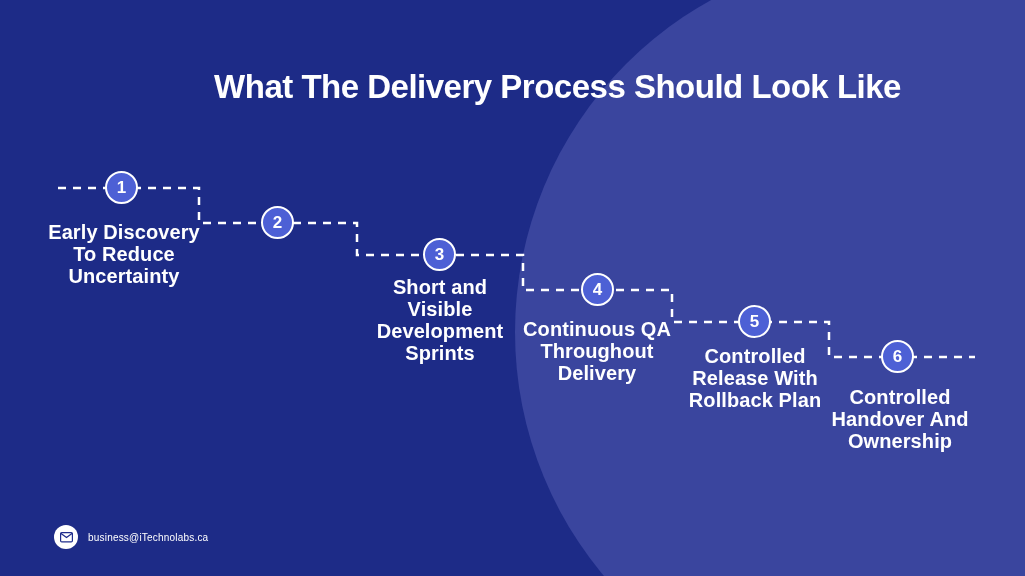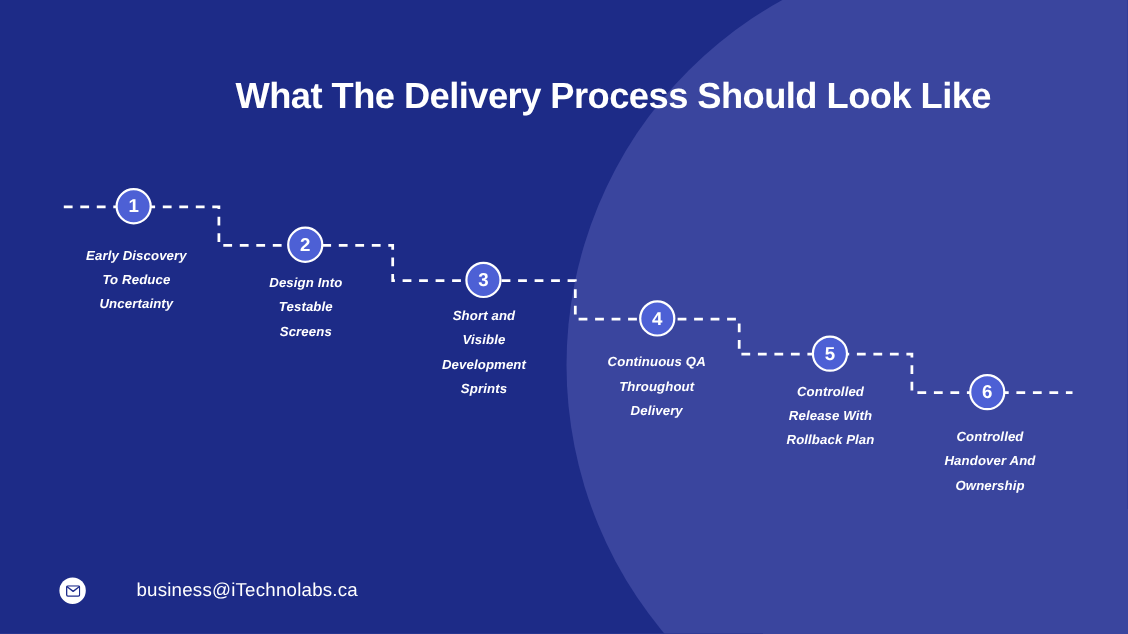--- a/index.html
+++ b/index.html
@@ -56,50 +56,48 @@
     font-weight: 700;
     display: flex;
     align-items: center;
     justify-content: center;
     box-sizing: content-box;
   }
   .step-label {
     position: absolute;
     text-align: center;
     color: #ffffff;
-    font-size: 12px;
+    font-size: 20px;
     font-weight: 700;
     line-height: 22px;
     white-space: pre-line;
     letter-spacing: 0.1px;
-    font-style: italic;
   }
   .footer {
     position: absolute;
     left: 54px;
     top: 525px;
     display: flex;
     align-items: center;
     gap: 10px;
   }
   .footer-icon-circle {
     width: 24px;
     height: 24px;
     border-radius: 50%;
     background: #ffffff;
     display: flex;
     align-items: center;
     justify-content: center;
   }
   .footer-email {
     color: #ffffff;
-    font-size: 17px;
+    font-size: 10px;
     font-weight: 400;
     letter-spacing: 0.2px;
-    margin-left: 36px;
   }
 </style>
 </head>
 <body>
 
 <div class="stage">
 
   <div class="big-circle"></div>
 
   <div class="title">What The Delivery Process Should Look Like</div>
@@ -123,23 +121,20 @@
   <div class="node" style="left:738px; top:305px;">
     <span>5</span>
   </div>
   <div class="node" style="left:881px; top:340px;">
     <span>6</span>
   </div>
 
   <div class="step-label" style="left:44px;  top:221px; width:160px;">Early Discovery
 To Reduce
 Uncertainty</div>
-  <div class="step-label" style="left:208px; top:246px; width:140px;">Design Into
-Testable
-Screens</div>
   <div class="step-label" style="left:517px; top:318px; width:160px;">Continuous QA
 Throughout
 Delivery</div>
   <div class="step-label" style="left:370px; top:276px; width:140px;">Short and
 Visible
 Development
 Sprints</div>
   <div class="step-label" style="left:675px; top:345px; width:160px;">Controlled
 Release With
 Rollback Plan</div>

